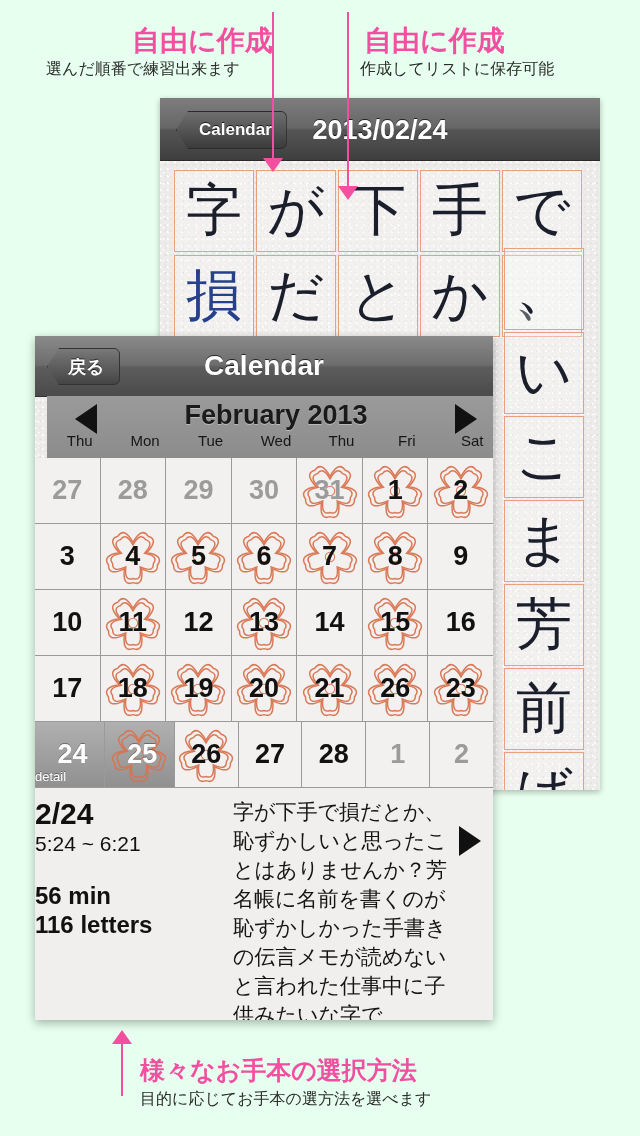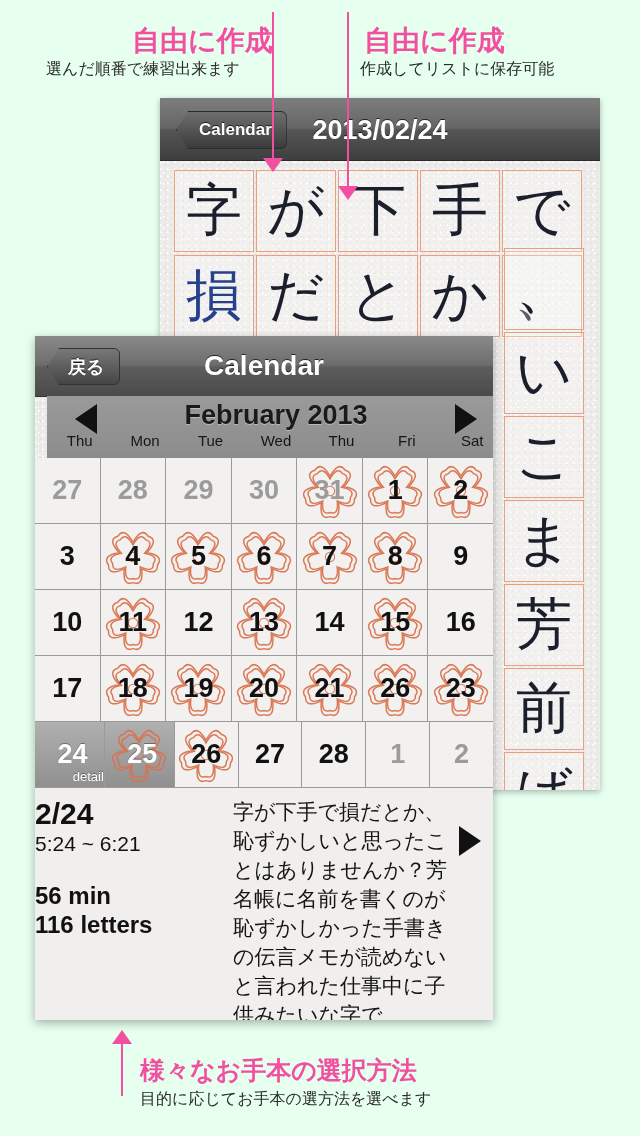--- a/index.html
+++ b/index.html
@@ -129,21 +129,21 @@
     flex:1;position:relative;border-right:1px solid #9a9a9a;border-bottom:1px solid #9a9a9a;
     background:#f2f1ef;
     display:flex;align-items:center;justify-content:center;
   }
   .day:last-child{border-right:none;}
   .daynum{position:relative;z-index:3;font-size:27px;font-weight:bold;color:#111;}
   .day.muted .daynum{color:#9b9b9b;}
   .day.sel{background:linear-gradient(to bottom,#b0b0b0,#909090);padding-left:6px;}
   .day.sel .daynum{color:#fff;text-shadow:0 -1px 0 rgba(0,0,0,.35);}
   .detail-tag{
-    position:absolute;bottom:3px;left:0;right:0;text-align:right;z-index:3;
+    position:absolute;bottom:3px;left:0;right:0;text-align:left;z-index:3;
     font-size:13px;color:#fff;text-shadow:0 -1px 0 rgba(0,0,0,.35);
   }
   .stamp{
     position:absolute;left:50%;top:50%;transform:translate(-50%,-50%);
     width:56px;height:56px;z-index:1;pointer-events:none;opacity:.95;
   }
 
   
   .detail{
     position:absolute;left:0;top:452px;width:458px;height:232px;

